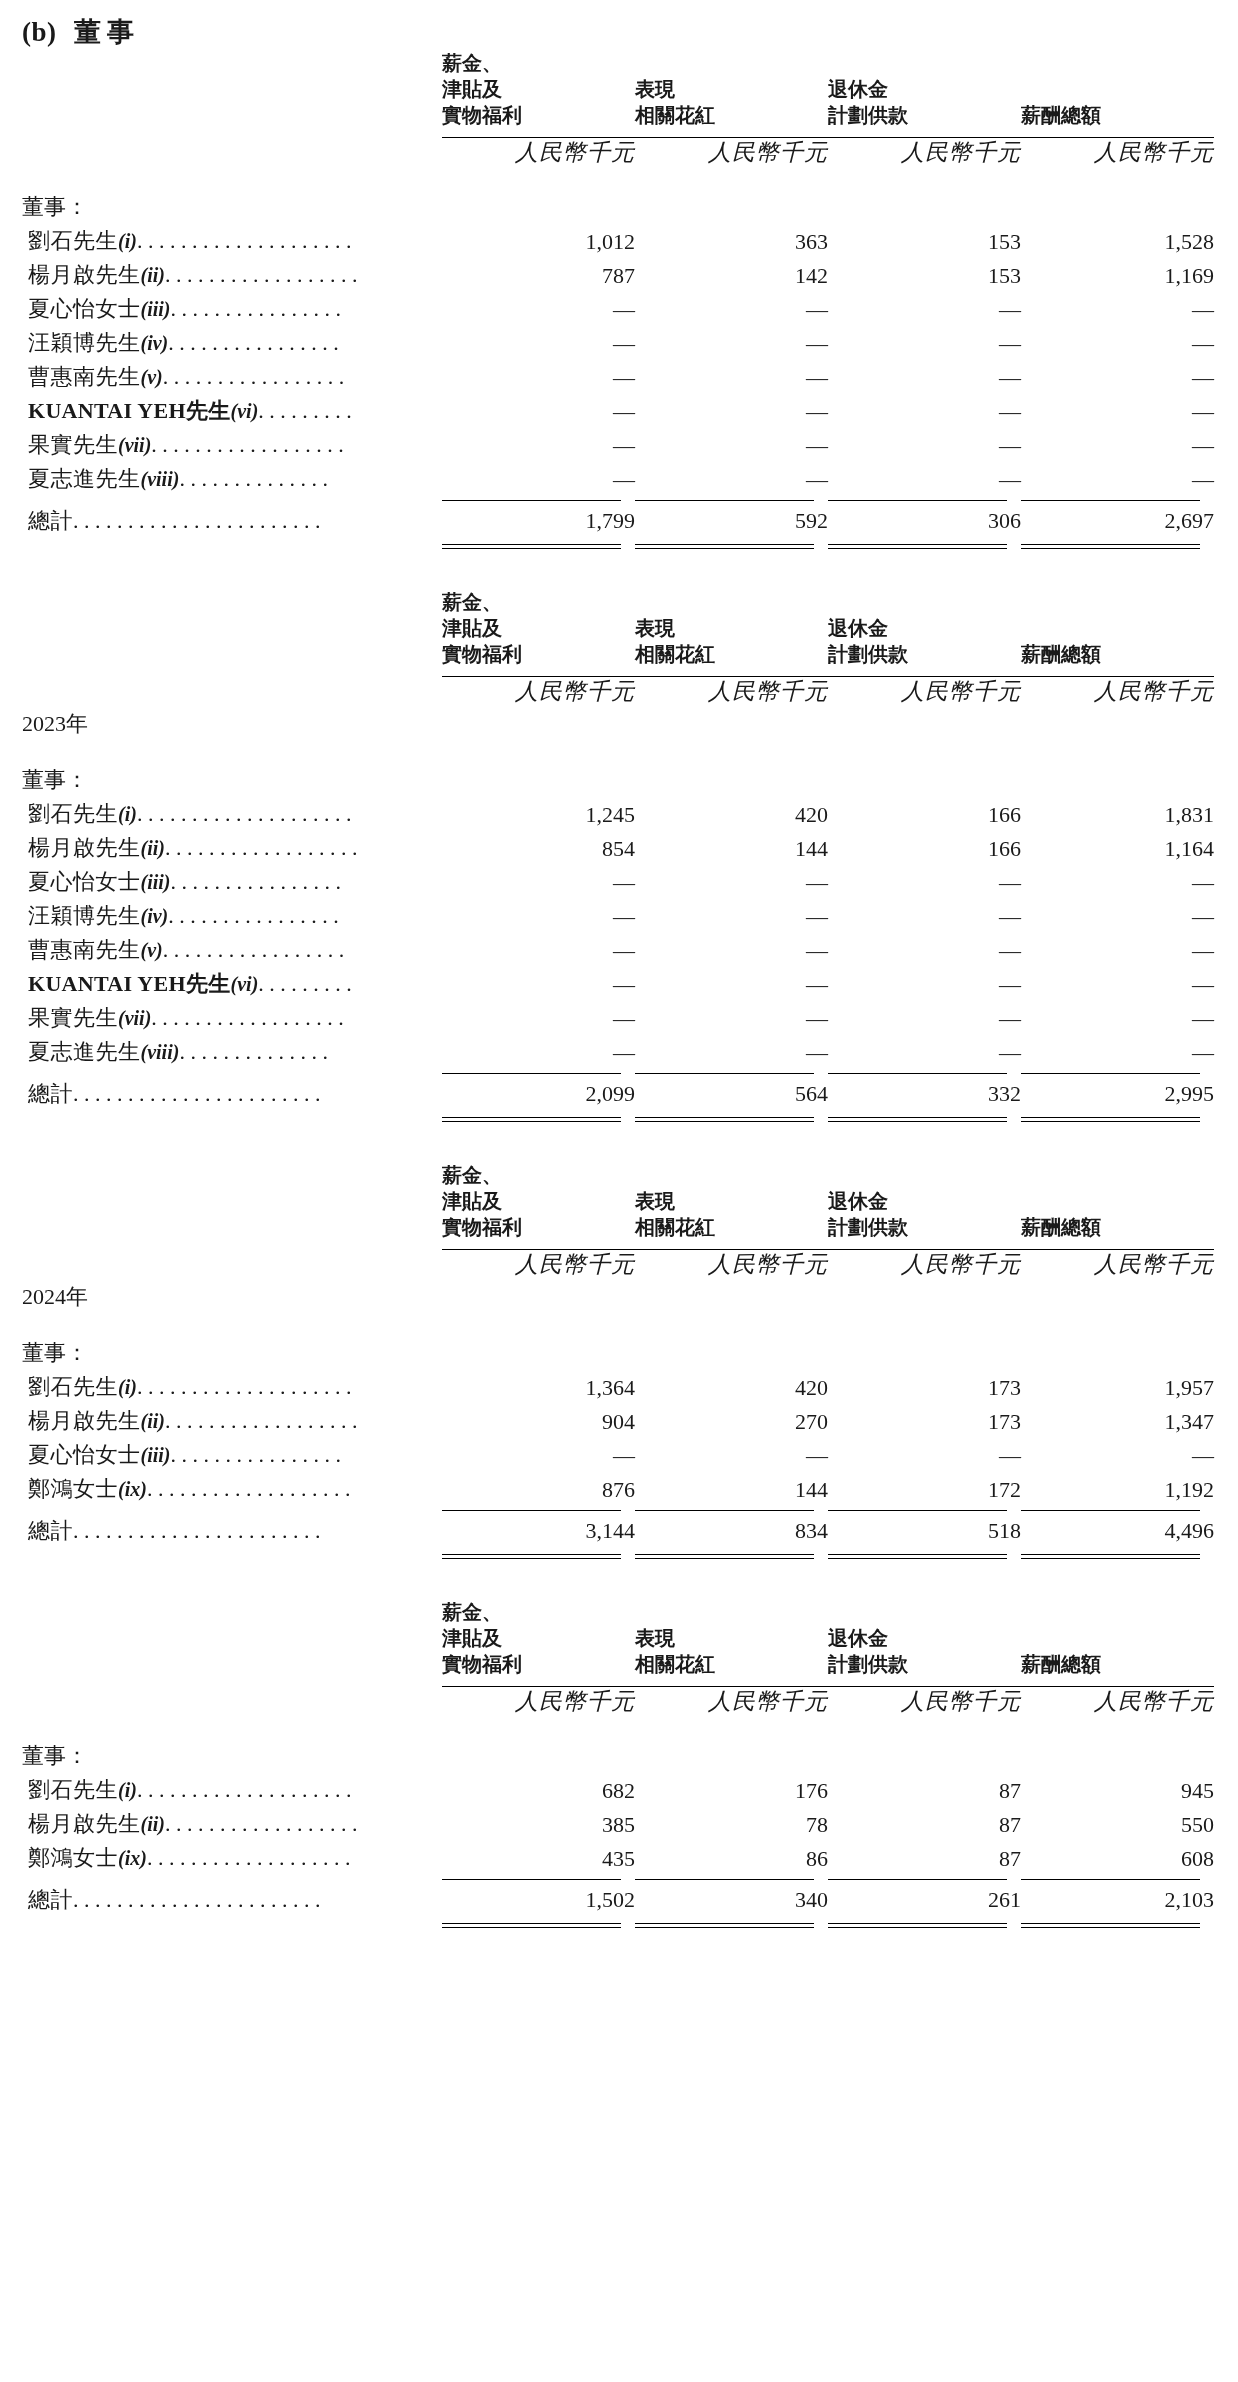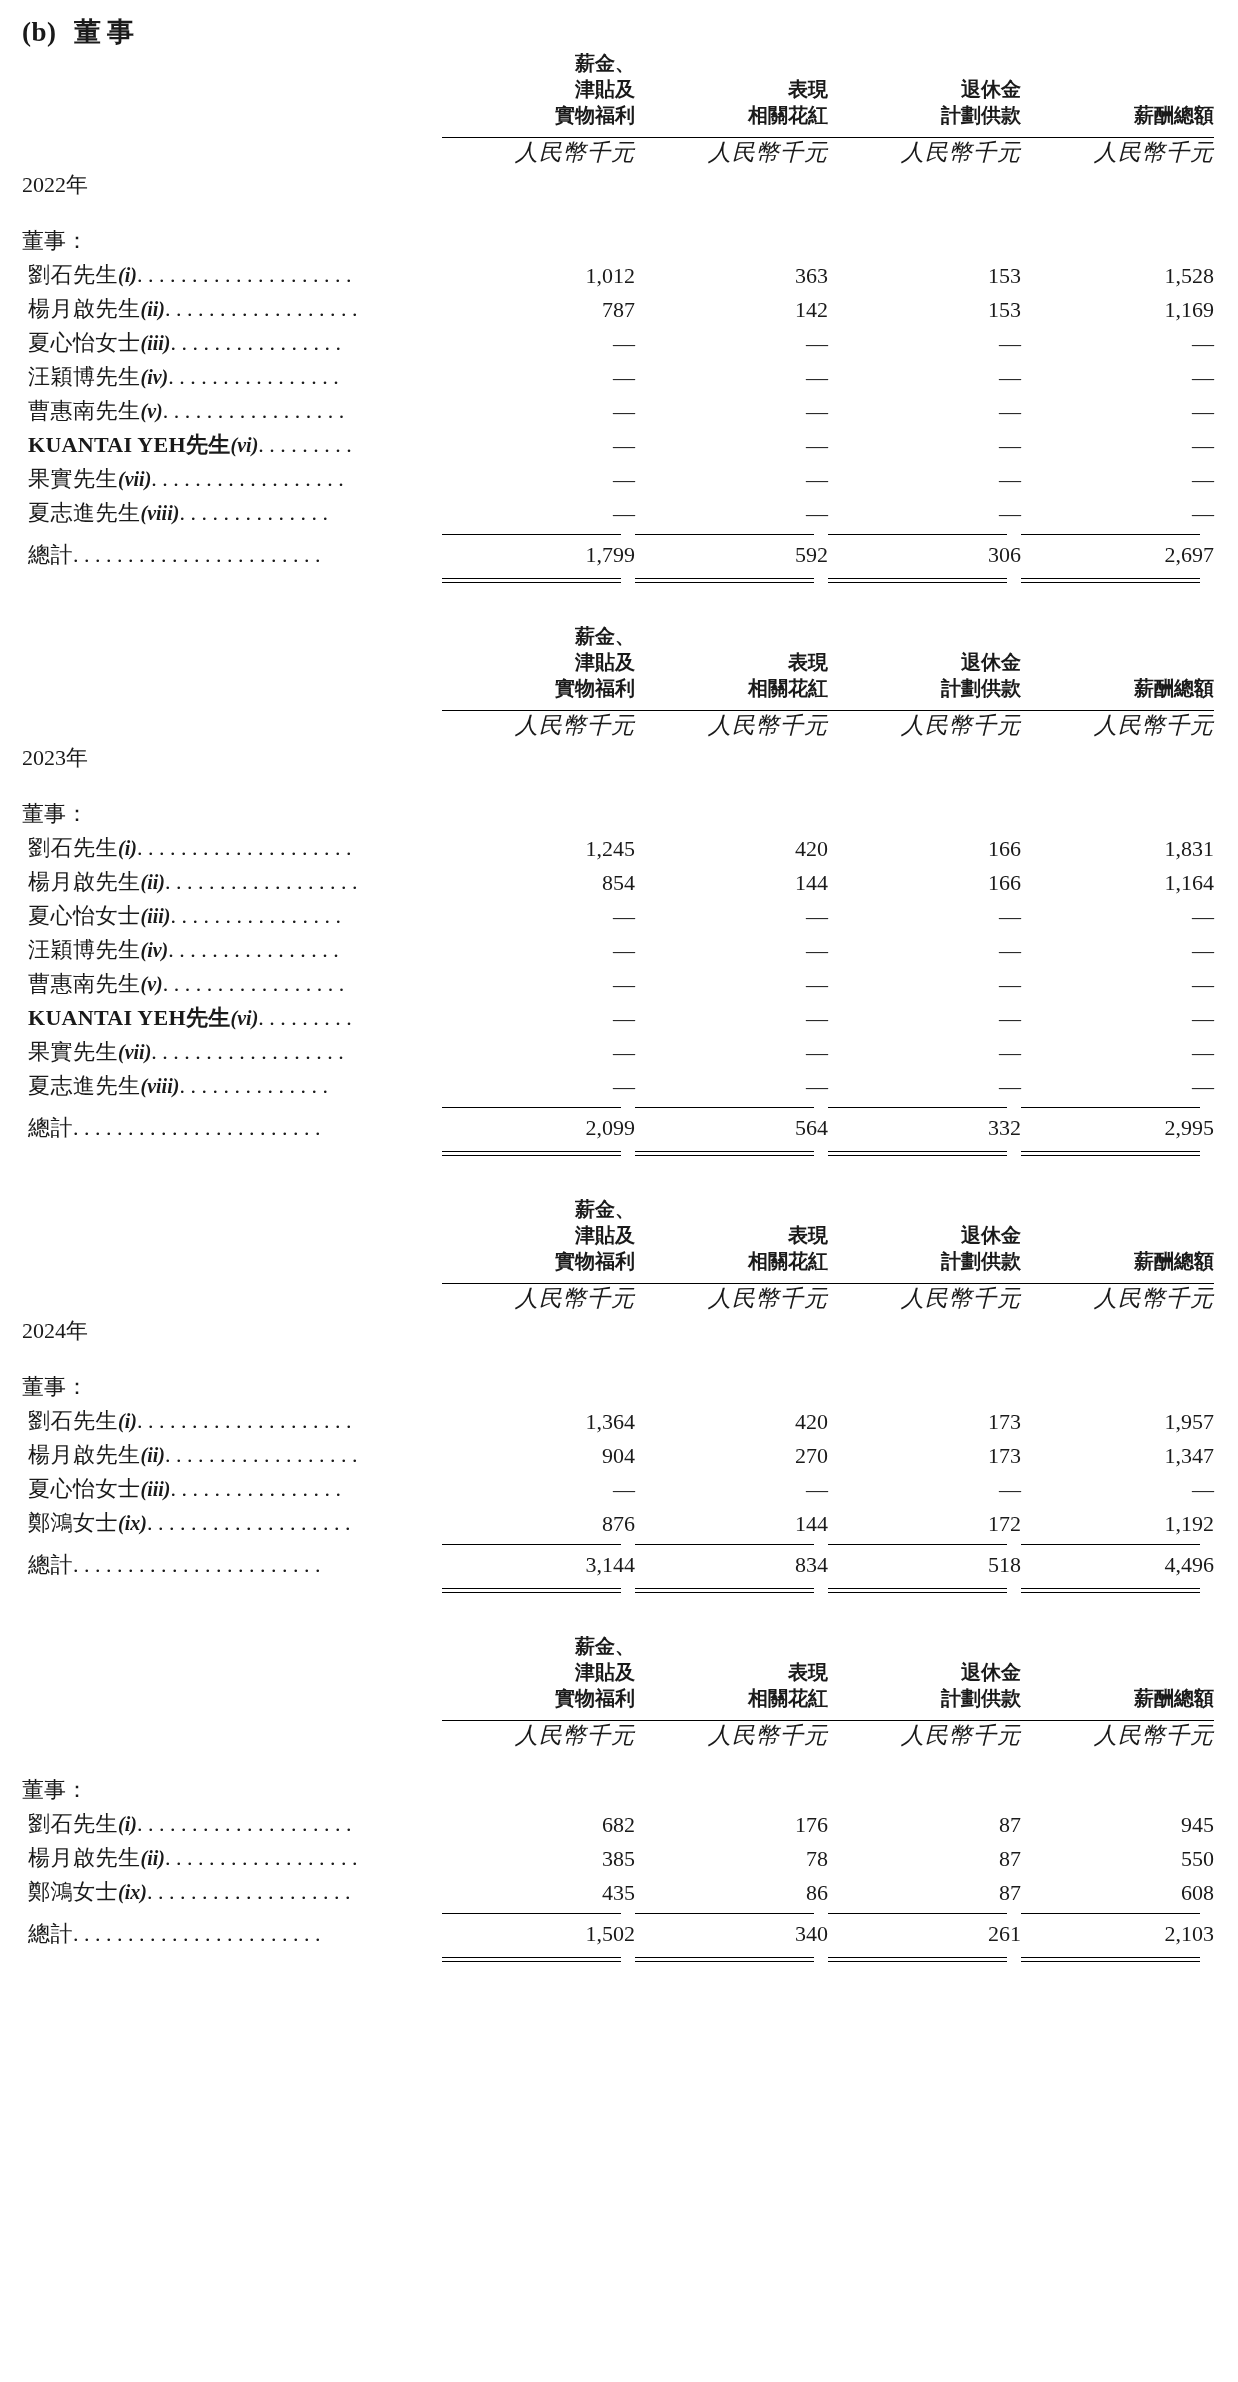--- a/index.html
+++ b/index.html
@@ -37,21 +37,21 @@
     margin-left: 22px;
     table-layout: fixed;
   }
   col.c-name { width: 420px; }
   col.c-num  { width: 193px; }
 
   .emol td, .emol th { padding: 0; vertical-align: bottom; }
 
   
   .hdr-cell {
-    text-align: right;
+    text-align: left;
     font-weight: bold;
     font-size: 20px;
     line-height: 26px;
     padding-right: 14px;
     white-space: nowrap;
   }
   .hdr-cell .ln { display: block; }
   .rule-cell { padding: 0 14px 0 0; height: 10px; }
   .rule-cell .rule {
     border-top: 1.6px solid #000;
@@ -189,27 +189,20 @@
               <div class="rule"></div>
             </td>
           </tr>
           <tr>
             <td></td>
             <td class="unit-cell">人民幣千元</td>
             <td class="unit-cell">人民幣千元</td>
             <td class="unit-cell">人民幣千元</td>
             <td class="unit-cell">人民幣千元</td>
           </tr>
-          <tr>
-            <td class="year-label">2022年</td>
-            <td></td>
-            <td></td>
-            <td></td>
-            <td></td>
-          </tr>
           <tr class="spacer-row">
             <td colspan="5"></td>
           </tr>
           <tr>
             <td class="group-label">董事：</td>
             <td></td>
             <td></td>
             <td></td>
             <td></td>
           </tr>

